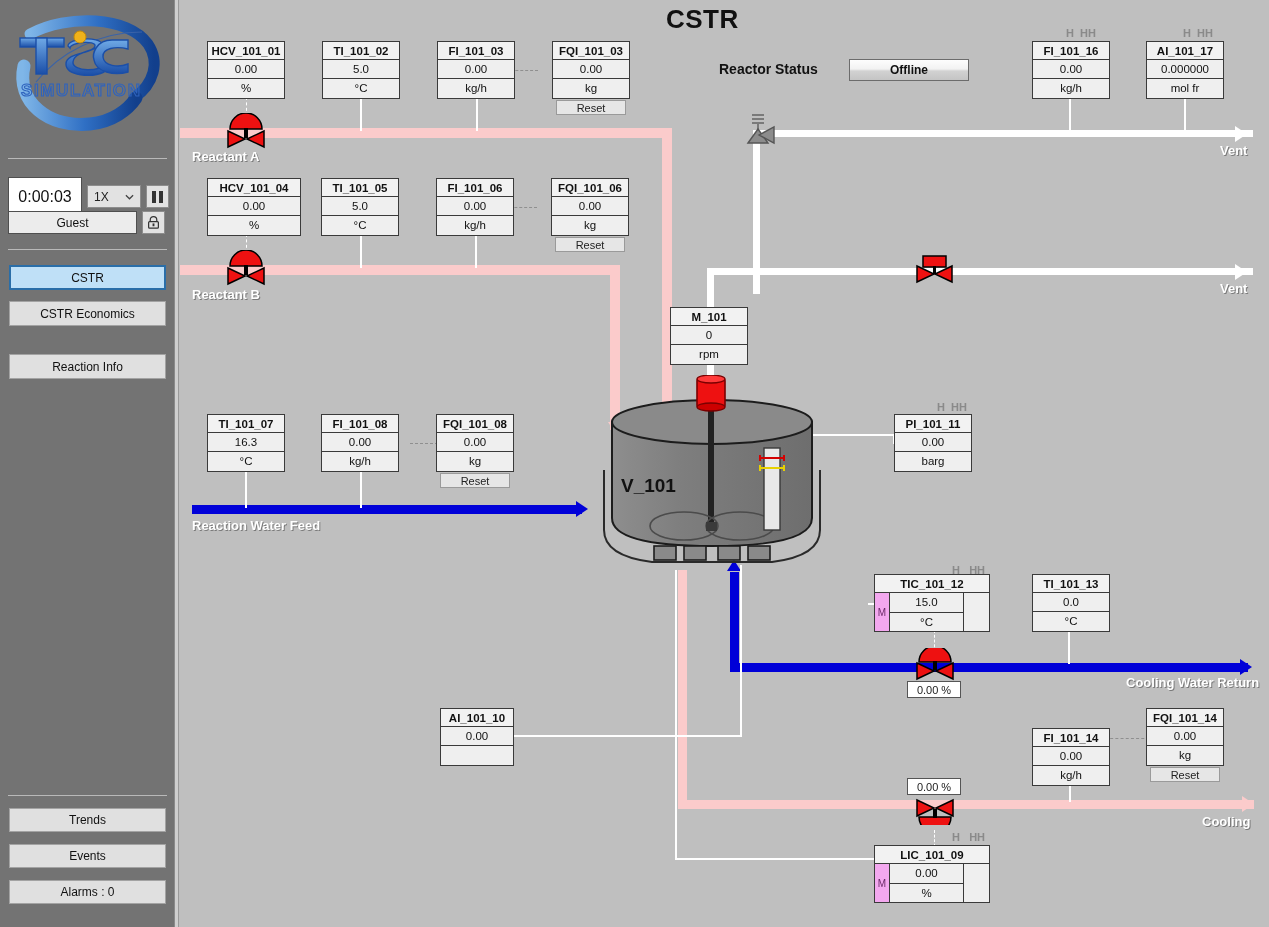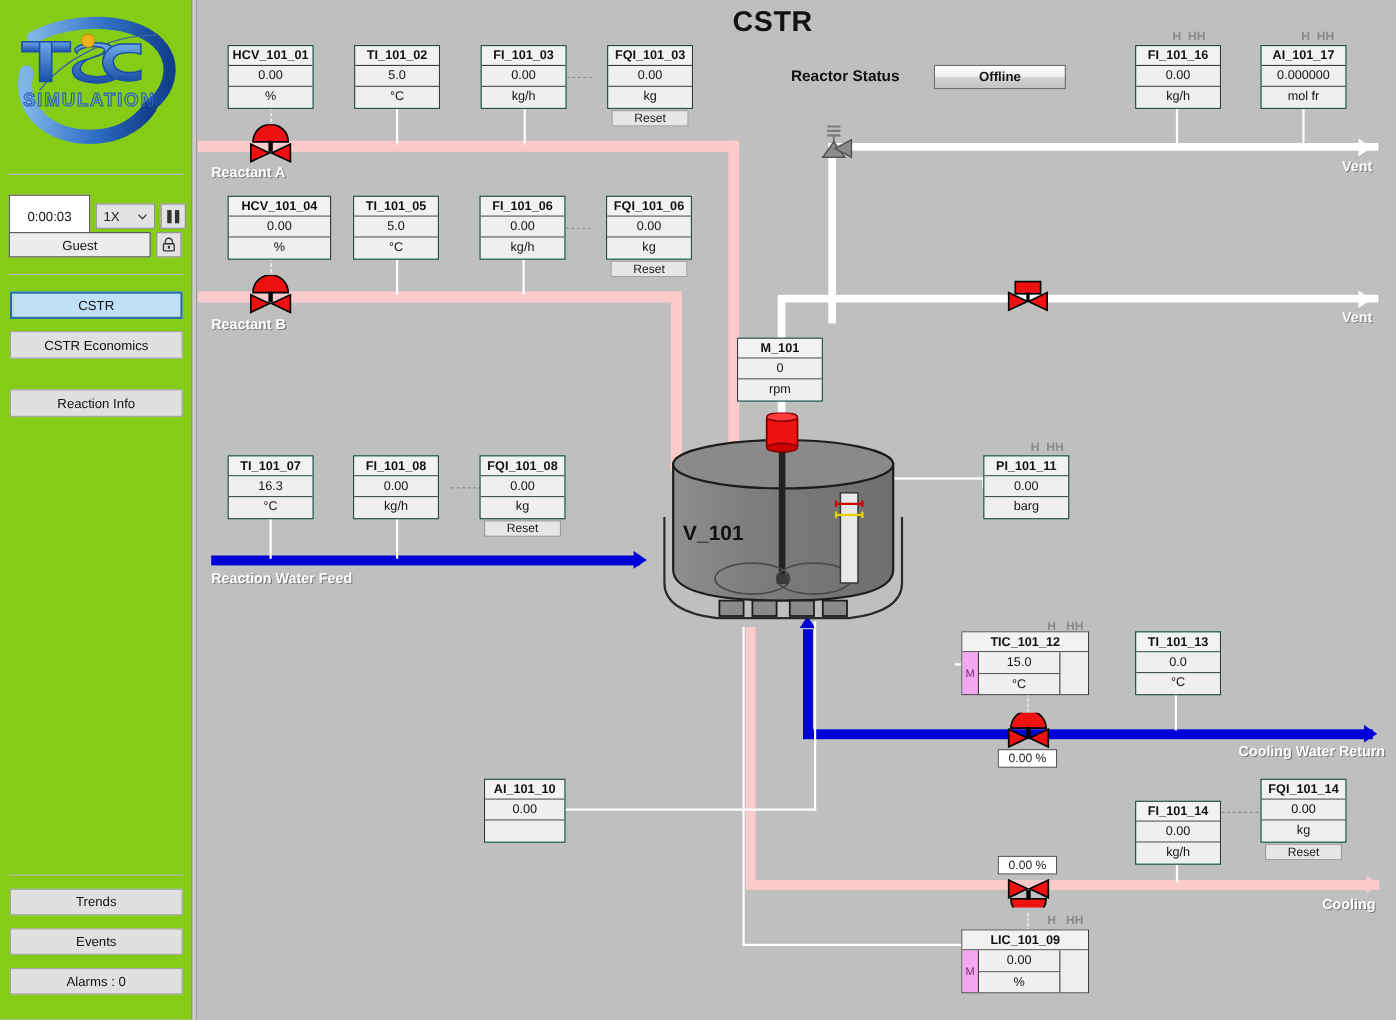--- a/index.html
+++ b/index.html
@@ -10,21 +10,21 @@
     overflow: hidden;
     font-family: "Liberation Sans", sans-serif;
     background: #bfbfbf;
   }
   #app { position: relative; width: 1269px; height: 927px; }
 
   
   #sidebar {
     position: absolute; left: 0; top: 0;
     width: 175px; height: 927px;
-    background: #84cc16;
+    background: #737373;
     border-right: 1px solid #8a8a8a;
     padding-left: 36px;
   }
   #sidebar-scrollstrip {
     position: absolute; left: 175px; top: 0; width: 4px; height: 927px;
     background: #cfcfcf; border-right: 1px solid #9a9a9a;
   }
 
   
   #logo-wrap { position: absolute; left: 8px; top: 6px; width: 160px; height: 140px; }
@@ -37,21 +37,21 @@
 
   
   .ctl-row { position: absolute; display: flex; align-items: center; gap: 5px; }
   #sim-row { left: 8px; top: 177px; }
   #user-row { left: 8px; top: 211px; }
 
   .txtbox {
     width: 74px; height: 39px; background: #ffffff;
     border: 1px solid #4f4f4f;
     display: flex; align-items: center; justify-content: center;
-    font-size: 12px; color: #111;
+    font-size: 16px; color: #111;
   }
   .selbox {
     width: 54px; height: 23px; background: #e2e2e2;
     border: 1px solid #8d8d8d;
     display: flex; align-items: center; padding-left: 6px;
     font-size: 12px; color: #222; position: relative;
   }
   .selbox .chev {
     position: absolute; right: 6px; top: 50%; transform: translateY(-50%);
     width: 9px; height: 9px;

